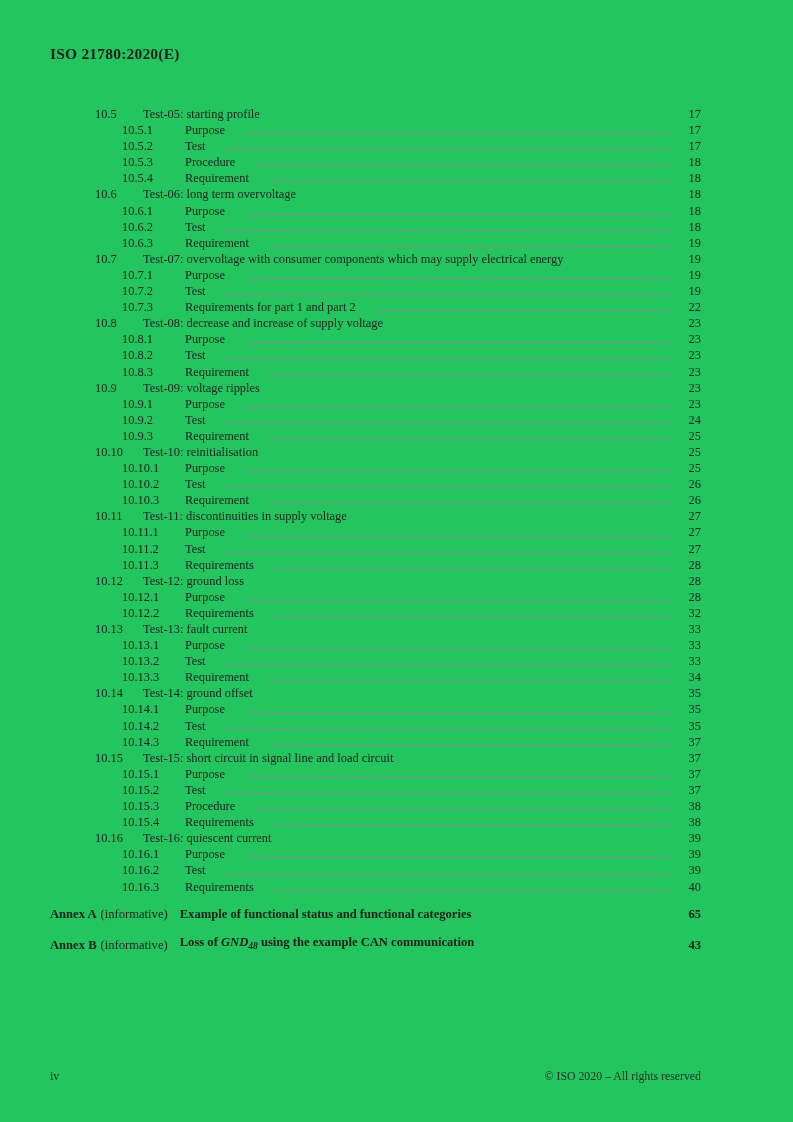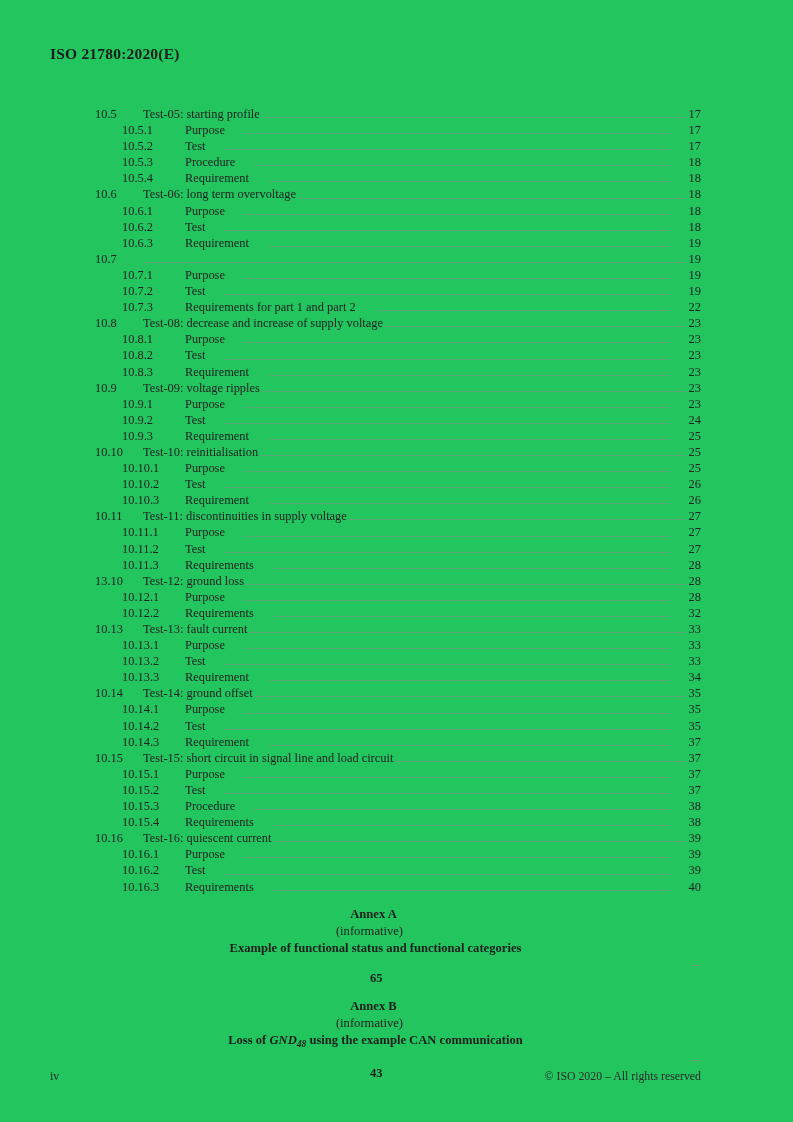--- a/index.html
+++ b/index.html
@@ -32,26 +32,25 @@
   .title { flex:0 0 auto; }
   .leader {
     flex:1 1 8px; min-width:8px;
     border-bottom:1.3px dotted #8c8c8c;
     align-self:flex-end;
     margin:0 1px 4px 3px;
   }
   .page-num { flex:0 0 auto; min-width:14px; text-align:right; }
   .annexes { margin-top:0; }
   .annex-row {
-    display:flex; align-items:center;
+    display:flex; align-items:flex-end;
     line-height:17px; margin-top:11px;
     font-weight:700; font-size:12.6px;
     white-space:nowrap;
     color:#1e1e1e;
-    flex-direction:column;
   }
   .annex-label { margin-right:4px; }
   .annex-qualifier { font-weight:400; margin-right:12px; color:#232323; }
   .annex-title { flex:0 0 auto; }
   .it { font-style:italic; }
   .sub { font-size:9.5px; vertical-align:-2.5px; }
   .footer {
     position:absolute; top:1069px; left:50px; width:651px;
     display:flex; justify-content:space-between; align-items:baseline;
     font-size:11.8px; color:#2a2a2a;
@@ -114,20 +113,21 @@
           <span class="page-num">18</span>
         </div>
         <div class="row lvl3">
           <span class="num">10.6.3</span>
           <span class="title">Requirement</span>
           <span class="leader"></span>
           <span class="page-num">19</span>
         </div>
         <div class="row lvl2">
           <span class="num">10.7</span>
+          <span class="title">Test-07: overvoltage with consumer components which may supply electrical energy</span>
           <span class="leader"></span>
           <span class="page-num">19</span>
         </div>
         <div class="row lvl3">
           <span class="num">10.7.1</span>
           <span class="title">Purpose</span>
           <span class="leader"></span>
           <span class="page-num">19</span>
         </div>
         <div class="row lvl3">
@@ -232,21 +232,21 @@
           <span class="leader"></span>
           <span class="page-num">27</span>
         </div>
         <div class="row lvl3">
           <span class="num">10.11.3</span>
           <span class="title">Requirements</span>
           <span class="leader"></span>
           <span class="page-num">28</span>
         </div>
         <div class="row lvl2">
-          <span class="num">13.10</span>
+          <span class="num">10.12</span>
           <span class="title">Test-12: ground loss</span>
           <span class="leader"></span>
           <span class="page-num">28</span>
         </div>
         <div class="row lvl3">
           <span class="num">10.12.1</span>
           <span class="title">Purpose</span>
           <span class="leader"></span>
           <span class="page-num">28</span>
         </div>

